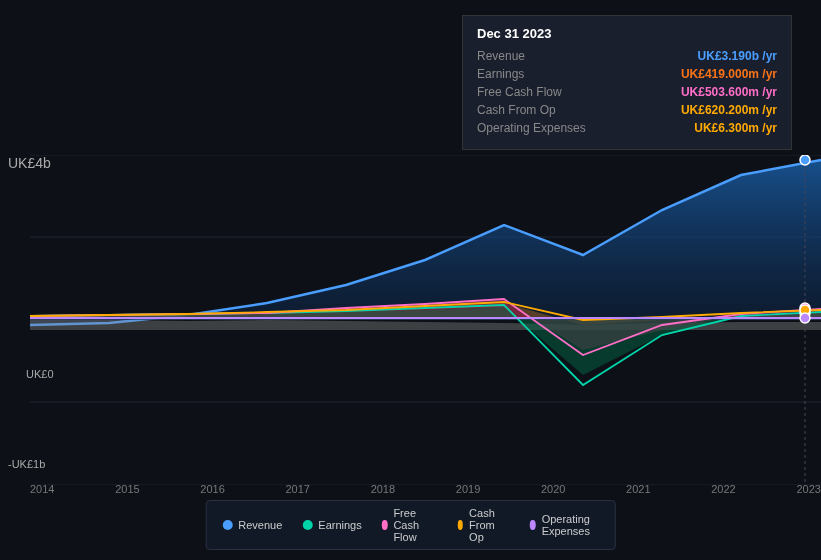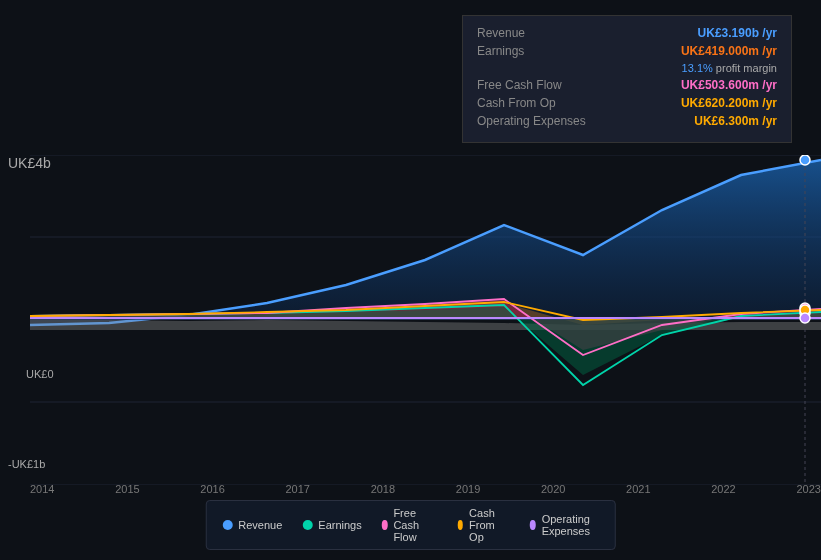--- a/index.html
+++ b/index.html
@@ -150,31 +150,28 @@
     }
   </style>
 </head>
 <body>
 
 <div class="y-label-top">UK£4b</div>
 <div class="y-label-mid">UK£0</div>
 <div class="y-label-bot">-UK£1b</div>
 
 <div class="tooltip">
+  <div class="tooltip-title">Dec 31 2023</div>
   <div class="tooltip-row">
     <span class="tooltip-label">Revenue</span>
     <span class="tooltip-value val-blue">UK£3.190b /yr</span>
   </div>
   <div class="tooltip-row">
     <span class="tooltip-label">Earnings</span>
     <span class="tooltip-value val-green">UK£419.000m /yr</span>
-  </div>
-  <div class="tooltip-row">
-    <span class="tooltip-label"></span>
-    <span class="profit-margin"><span>13.1%</span> profit margin</span>
   </div>
   <div class="tooltip-row">
     <span class="tooltip-label">Free Cash Flow</span>
     <span class="tooltip-value val-pink">UK£503.600m /yr</span>
   </div>
   <div class="tooltip-row">
     <span class="tooltip-label">Cash From Op</span>
     <span class="tooltip-value val-orange">UK£620.200m /yr</span>
   </div>
   <div class="tooltip-row">

